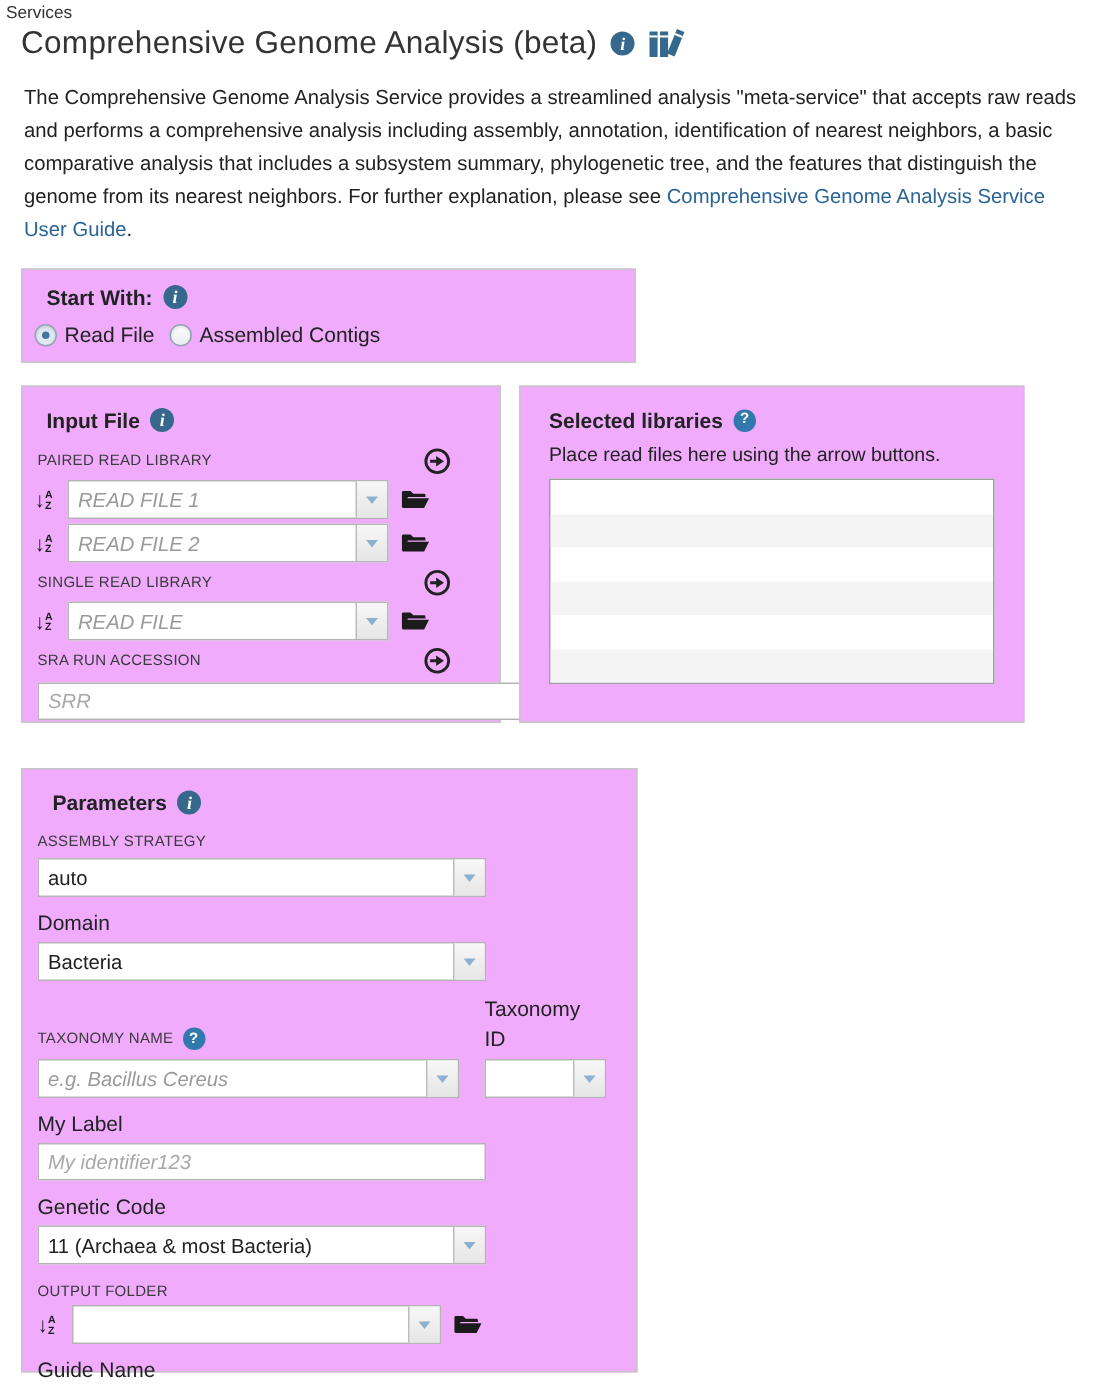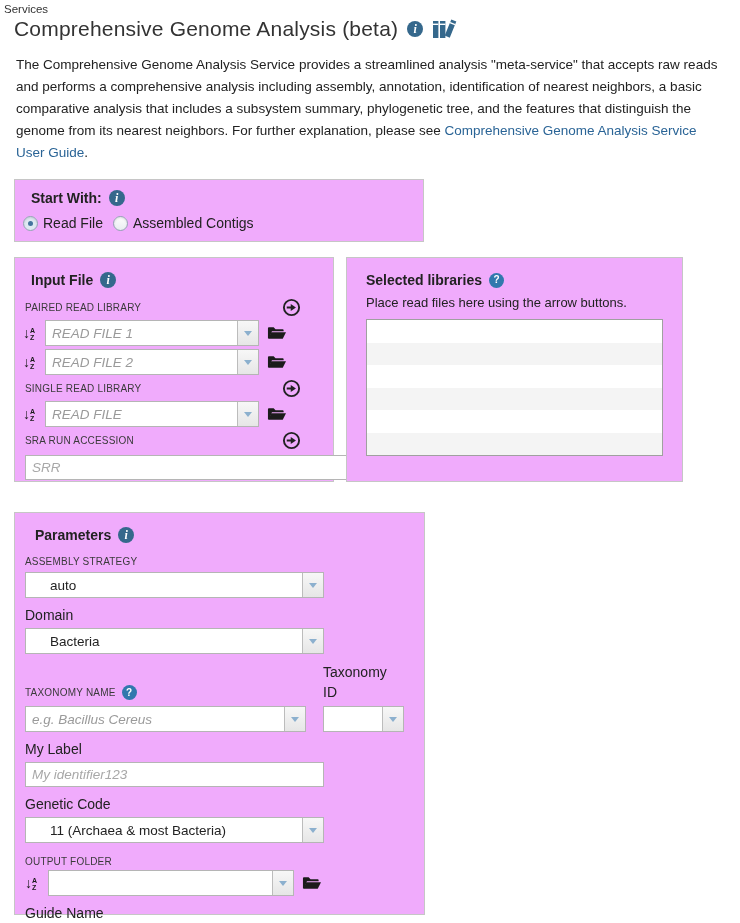--- a/index.html
+++ b/index.html
@@ -82,21 +82,21 @@
   .hint { font-size:13px; color:#222; margin-top:7px; }
   .lib-table { margin-top:9px; width:297px; height:137px; border:1px solid #a0a0a0; background:#fff; overflow:hidden; }
   .lib-row { height:22.6px; }
   .lib-row:nth-child(even) { background:#f4f4f4; }
 
   #parameters { margin:30px 0 0 14px; width:411px; height:403px; padding:8px 10px; }
   #parameters .panel-header { margin:6px 0 0 10px; }
   .small-label { font-size:10px; color:#3a3a3a; letter-spacing:.2px; display:flex; align-items:center; gap:6px; }
   .reg-label { font-size:14px; color:#222; }
   .mt12 { margin-top:13px; } .mt8 { margin-top:9px; } .mt4 { margin-top:5px; }
-  .w-main { width:299px;padding-left:18px; }
+  .w-main { width:299px; }
   .tax-row { display:flex; align-items:flex-end; margin-top:8px; gap:17px; }
   .tax-left { width:281px; }
   .tax-right { width:81px; }
   .tax-right .reg-label { line-height:20px; margin-bottom:4px; }
   .w-tax { width:281px; } .w-taxid { width:81px; }
   #mylabel-input { width:299px; margin-top:5px; display:block; }
   .w-outfolder { width:246px; margin-left:6px; }
 </style>
 </head>
 <body>

